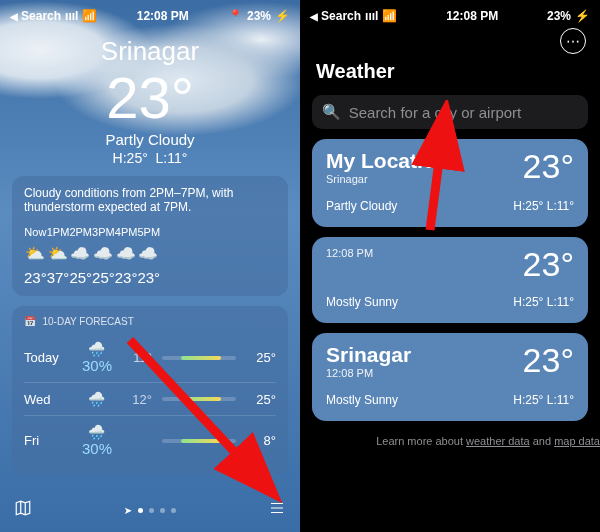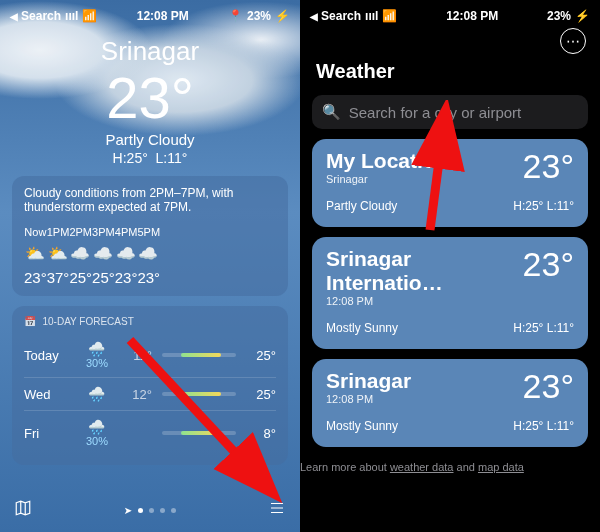--- a/index.html
+++ b/index.html
@@ -18,40 +18,40 @@
   .card { margin:10px 12px 0; padding:10px 12px; background:rgba(70,110,160,.55); border-radius:12px; font-size:12px; }
   .hourly-row { display:flex; justify-content:flex-start; margin-top:12px; }
   .hour { display:flex; flex-direction:column; align-items:center; gap:6px; font-size:11px; }
   .hour .t { font-size:15px; font-weight:500; }
   .wicon { font-size:16px; }
   .fc-title { text-transform:uppercase; font-size:10px; opacity:.8; display:flex; gap:6px; align-items:center; margin-bottom:6px; }
   .fc-row { display:flex; align-items:center; gap:10px; padding:8px 0; border-top:1px solid rgba(255,255,255,.15); font-size:13px; }
   .fc-row:first-of-type { border-top:none; }
   .fc-day { width:48px; }
   .fc-ic { width:30px; display:flex; flex-direction:column; align-items:center; font-size:14px; }
-  .fc-pct { font-size:11px; color:#9ddbff; }
+  .fc-pct { font-size:15px; color:#9ddbff; }
   .fc-lo { width:30px; opacity:.7; text-align:right; }
   .fc-bar { flex:1; height:4px; background:rgba(255,255,255,.2); border-radius:4px; position:relative; overflow:hidden; }
   .fc-fill { position:absolute; left:25%; width:55%; height:100%; background:linear-gradient(90deg,#8fe28f,#f5d85a); border-radius:4px; }
   .fc-hi { width:30px; text-align:right; }
   .tabbar { position:absolute; bottom:0; left:0; right:0; height:44px; display:flex; justify-content:space-between; align-items:center; padding:0 14px; }
   .dots { display:flex; gap:6px; align-items:center; }
   .dot { width:5px; height:5px; border-radius:50%; background:rgba(255,255,255,.4); }
   .dot.active { background:#fff; }
   .arrow { position:absolute; z-index:10; }
   .more-btn { position:absolute; top:28px; right:14px; width:26px; height:26px; border:1.5px solid #fff; border-radius:50%; display:flex; align-items:center; justify-content:center; font-size:14px; }
   .r-title { font-size:20px; font-weight:700; padding:60px 16px 12px; }
   .search { margin:0 12px; background:#1c1c1e; border-radius:10px; height:34px; display:flex; align-items:center; padding:0 10px; color:#8e8e93; font-size:15px; gap:8px; }
   .city-card { margin:10px 12px 0; border-radius:14px; padding:10px 14px 14px; background:linear-gradient(#5a86b7,#5a86b7); color:#fff; display:flex; flex-direction:column; gap:2px; }
   .cc-top { display:flex; justify-content:space-between; align-items:flex-start; }
   .cc-name { font-size:21px; font-weight:700; }
   .cc-sub { font-size:11px; opacity:.9; }
   .cc-temp { font-size:34px; font-weight:300; line-height:1; }
   .cc-bottom { display:flex; justify-content:space-between; margin-top:12px; font-size:12px; }
-  .learn { text-align:left; font-size:11px; color:#8e8e93; margin-top:14px; }
+  .learn { text-align:right; font-size:11px; color:#8e8e93; margin-top:14px; }
   .learn u { text-decoration:underline; }
   svg.ico { width:18px; height:18px; stroke:#fff; fill:none; stroke-width:1.6; }
 </style>
 </head>
 <body>
 
 <div class="screen screen-left">
   <div class="clouds"></div>
   <div class="status-bar">
     <div class="status-left">
@@ -201,21 +201,20 @@
           <div class="cc-temp">23°</div>
         </div>
         <div class="cc-bottom">
           <div>Partly Cloudy</div>
           <div>H:25°  L:11°</div>
         </div>
       </div>
       <div class="city-card">
         <div class="cc-top">
           <div>
-            <div class="cc-name">Srinagar Internatio…</div>
             <div class="cc-sub">12:08 PM</div>
           </div>
           <div class="cc-temp">23°</div>
         </div>
         <div class="cc-bottom">
           <div>Mostly Sunny</div>
           <div>H:25°  L:11°</div>
         </div>
       </div>
       <div class="city-card">

